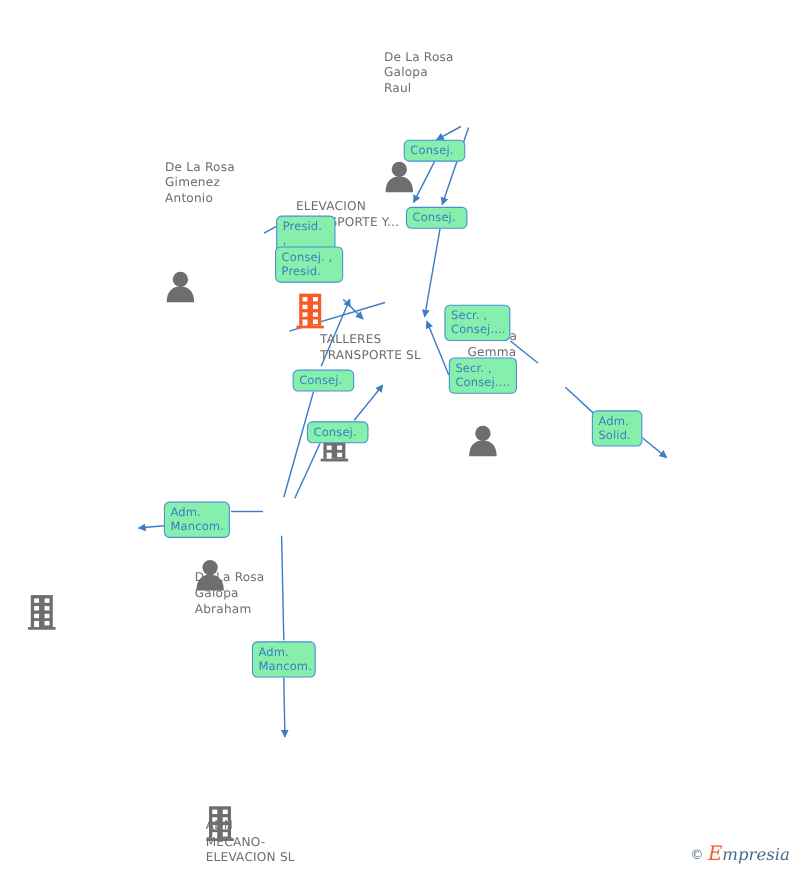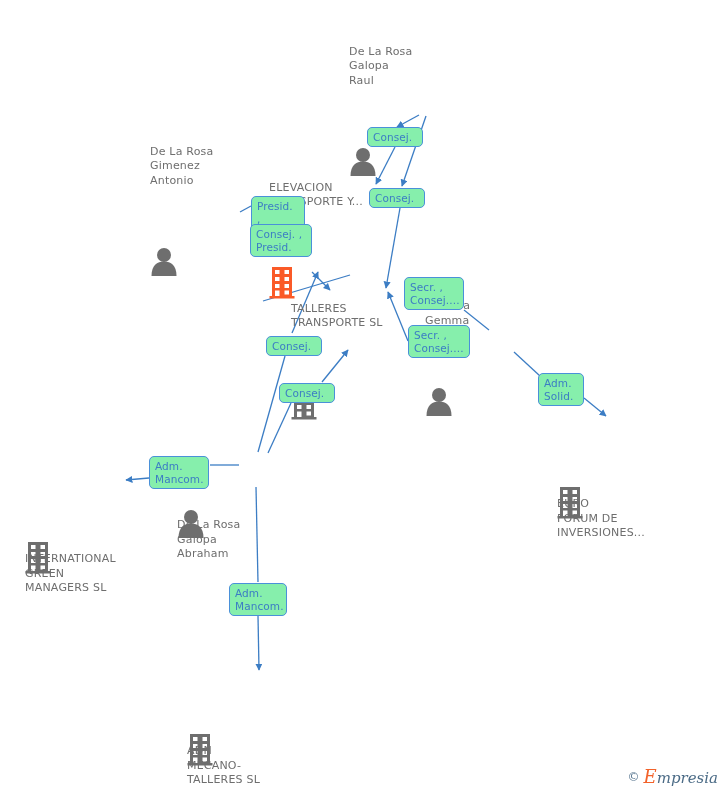--- a/index.html
+++ b/index.html
@@ -197,41 +197,20 @@
 Cabrera
 Gemma</span>
     <span class="glyph">
       <svg width="28" height="30" viewBox="0 0 28 30">
         <circle cx="14" cy="9" r="7" fill="#6e6e6e"></circle>
         <path d="M1.5 30 C1.5 19.5 7 15.5 14 15.5 C21 15.5 26.5 19.5 26.5 30 Z" fill="#6e6e6e"></path>
       </svg>
     </span>
   </div>
 
-  <div class="node" style="left:632px;top:430px;">
-    <span class="glyph">
-      <svg width="26" height="34" viewBox="0 0 26 34">
-        <rect x="3" y="2" width="20" height="29" fill="#6e6e6e"></rect>
-        <rect x="0.5" y="31" width="25" height="2.5" fill="#6e6e6e"></rect>
-        <g fill="#ffffff">
-          <rect x="6" y="5" width="4.5" height="4"></rect>
-          <rect x="15.5" y="5" width="4.5" height="4"></rect>
-          <rect x="6" y="12" width="4.5" height="4"></rect>
-          <rect x="15.5" y="12" width="4.5" height="4"></rect>
-          <rect x="6" y="19" width="4.5" height="4"></rect>
-          <rect x="15.5" y="19" width="4.5" height="4"></rect>
-          <rect x="6" y="25.5" width="4.5" height="5.5"></rect>
-          <rect x="15.5" y="25.5" width="4.5" height="4"></rect>
-        </g>
-      </svg>
-    </span>
-    <span class="caption">EURO
-FORUM DE
-INVERSIONES...</span>
-  </div>
 
   <div class="node" style="left:252px;top:451px;">
     <span class="glyph">
       <svg width="28" height="30" viewBox="0 0 28 30">
         <circle cx="14" cy="9" r="7" fill="#6e6e6e"></circle>
         <path d="M1.5 30 C1.5 19.5 7 15.5 14 15.5 C21 15.5 26.5 19.5 26.5 30 Z" fill="#6e6e6e"></path>
       </svg>
     </span>
     <span class="caption">De La Rosa
 Galopa
@@ -248,23 +227,20 @@
           <rect x="15.5" y="5" width="4.5" height="4"></rect>
           <rect x="6" y="12" width="4.5" height="4"></rect>
           <rect x="15.5" y="12" width="4.5" height="4"></rect>
           <rect x="6" y="19" width="4.5" height="4"></rect>
           <rect x="15.5" y="19" width="4.5" height="4"></rect>
           <rect x="6" y="25.5" width="4.5" height="5.5"></rect>
           <rect x="15.5" y="25.5" width="4.5" height="4"></rect>
         </g>
       </svg>
     </span>
-    <span class="caption">INTERNATIONAL
-GREEN
-MANAGERS SL</span>
   </div>
 
   <div class="node" style="left:262px;top:677px;">
     <span class="glyph">
       <svg width="26" height="34" viewBox="0 0 26 34">
         <rect x="3" y="2" width="20" height="29" fill="#6e6e6e"></rect>
         <rect x="0.5" y="31" width="25" height="2.5" fill="#6e6e6e"></rect>
         <g fill="#ffffff">
           <rect x="6" y="5" width="4.5" height="4"></rect>
           <rect x="15.5" y="5" width="4.5" height="4"></rect>
@@ -272,21 +248,21 @@
           <rect x="15.5" y="12" width="4.5" height="4"></rect>
           <rect x="6" y="19" width="4.5" height="4"></rect>
           <rect x="15.5" y="19" width="4.5" height="4"></rect>
           <rect x="6" y="25.5" width="4.5" height="5.5"></rect>
           <rect x="15.5" y="25.5" width="4.5" height="4"></rect>
         </g>
       </svg>
     </span>
     <span class="caption">ADN
 MECANO-
-TALLERES SL</span>
+ELEVACION SL</span>
   </div>
 
   <div class="chip" style="left:367px;top:127px;width:56px;height:20px;">Consej.</div>
   <div class="chip" style="left:369px;top:188px;width:56px;height:20px;">Consej.</div>
   <div class="chip" style="left:251px;top:196px;width:54px;height:45px;">Presid. ,
 Consej.</div>
   <div class="chip" style="left:250px;top:224px;width:62px;height:33px;">Consej. ,
 Presid.</div>
   <div class="chip" style="left:404px;top:277px;width:60px;height:33px;">Secr. ,
 Consej....</div>

